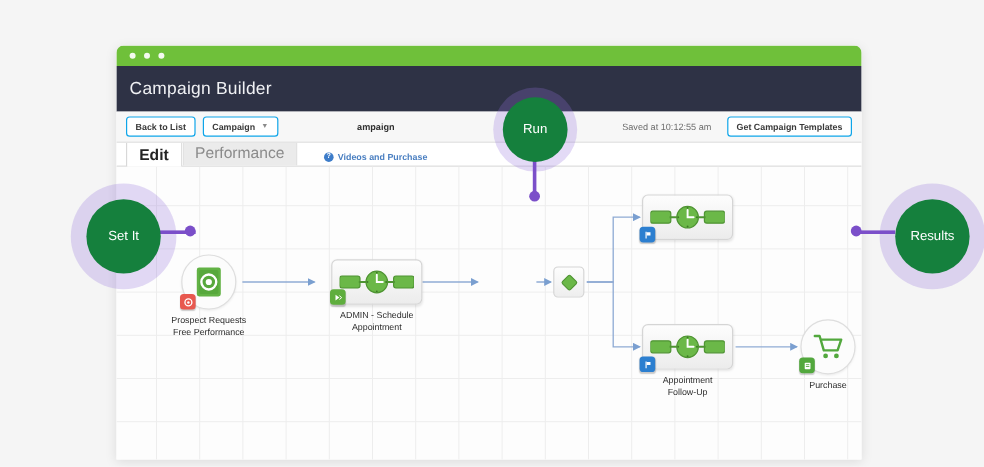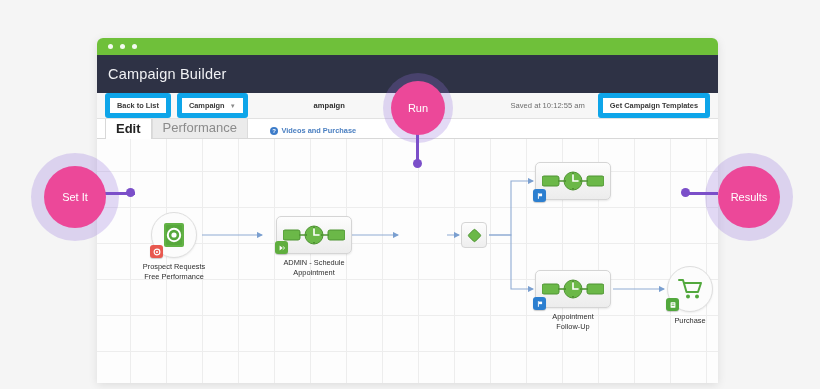--- a/index.html
+++ b/index.html
@@ -2,21 +2,21 @@
 <html><head>
 <meta charset="utf-8">
 <style>
   * { box-sizing: border-box; margin: 0; padding: 0; }
   html, body {
     width: 820px; height: 389px;
     background: #f5f5f5;
     font-family: "Liberation Sans", sans-serif;
     overflow: hidden;
   }
-  #stage { position: relative; width: 820px; height: 347px; }
+  #stage { position: relative; width: 820px; height: 347px; padding-left: 28px; }
 
   
   .window {
     position: absolute; left: 97px; top: 38px;
     width: 621px; height: 345px;
     background: #ffffff;
     border-radius: 6px 6px 0 0;
     box-shadow: 0 2px 10px rgba(0,0,0,.10);
     overflow: hidden;
     z-index: 3;
@@ -34,21 +34,21 @@
   .app-title { color: #f0f1f4; font-size: 14.5px; letter-spacing: .2px; }
 
   
   .toolbar {
     height: 26px; background: #f7f7f7;
     border-bottom: 1px solid #e2e2e2;
     display: flex; align-items: center; padding: 0 8px; gap: 6px;
     position: relative;
   }
   .btn {
-    background: #fff; border: 5px solid #0ea5e9; border-radius: 3px;
+    background: #fff; border: 1px solid #0ea5e9; border-radius: 3px;
     font-size: 7.4px; font-weight: bold; color: #3a3a3a;
     padding: 3.5px 7px; line-height: 1; white-space: nowrap;
     display: flex; align-items: center; gap: 5px;
   }
   .caret { font-size: 6px; color: #8a8a8a; }
   .toolbar-mid { font-size: 7.6px; font-weight: bold; color: #2f2f2f; margin-left: 60px; white-space: nowrap; }
   .saved { font-size: 7.6px; color: #6d6d6d; margin-left: auto; margin-right: 7px; white-space: nowrap; }
 
   
   .tabbar {
@@ -126,21 +126,21 @@
   .badge.green-sq { background: #52a83d; left: -1px; bottom: 1px; }
 
   
   .callout { position: absolute; z-index: 6; }
   .halo {
     position: absolute; border-radius: 50%;
     background: rgba(147,112,219,.26);
   }
   .bubble {
     position: absolute; border-radius: 50%;
-    background: #ec4899;
+    background: #15803d;
     display: flex; align-items: center; justify-content: center;
     color: #fff; font-size: 11px;
   }
   .conn { position: absolute; background: #7b4fc9; }
   .knob { position: absolute; width: 9px; height: 9px; border-radius: 50%; background: #7b4fc9; }
 </style>
 </head>
 <body>
 
 <div id="stage">

